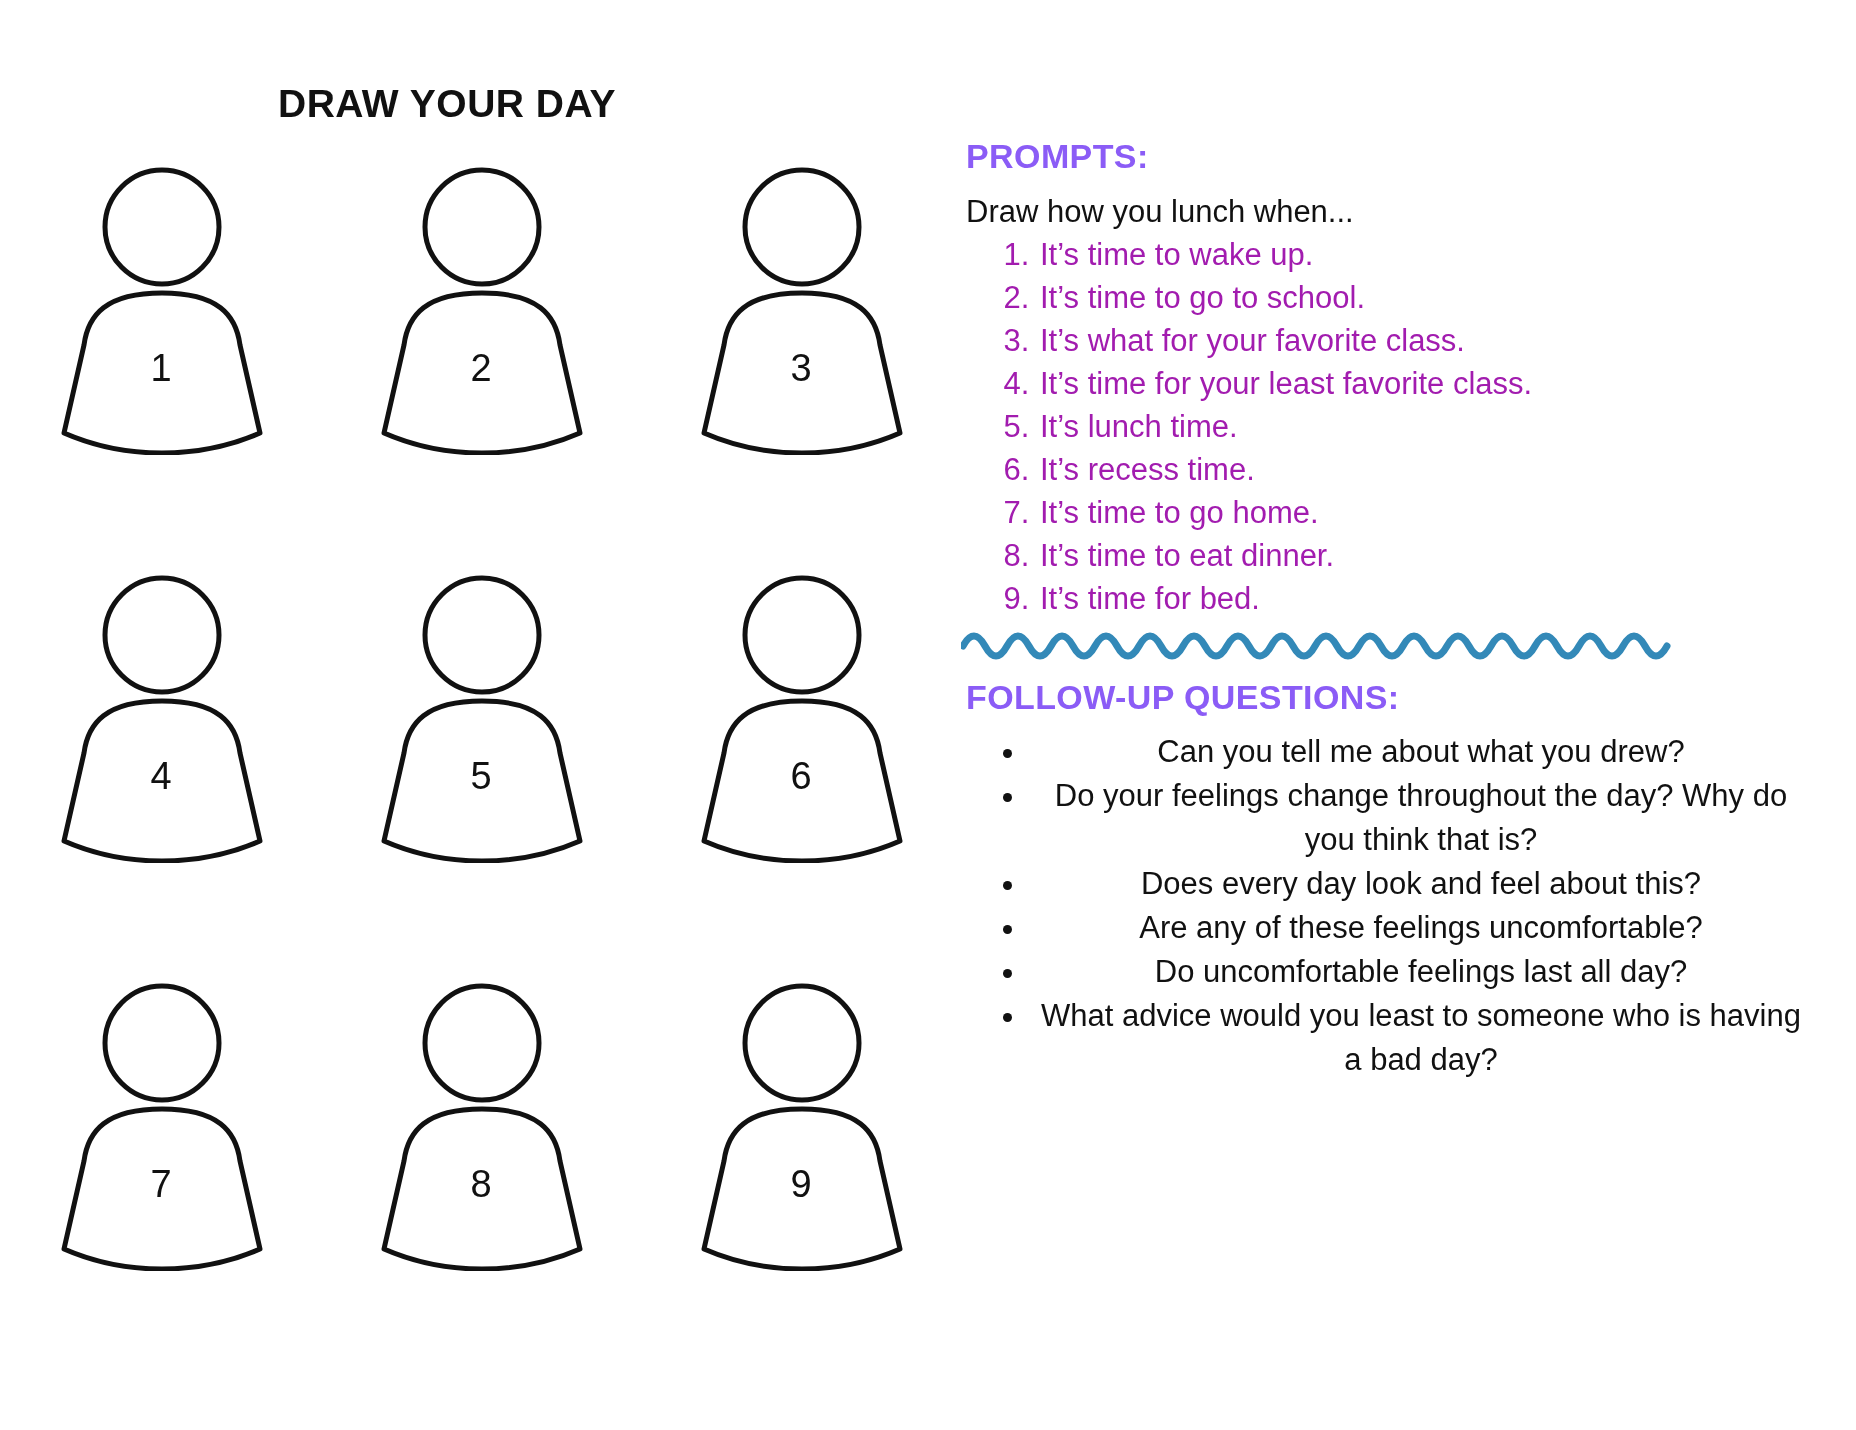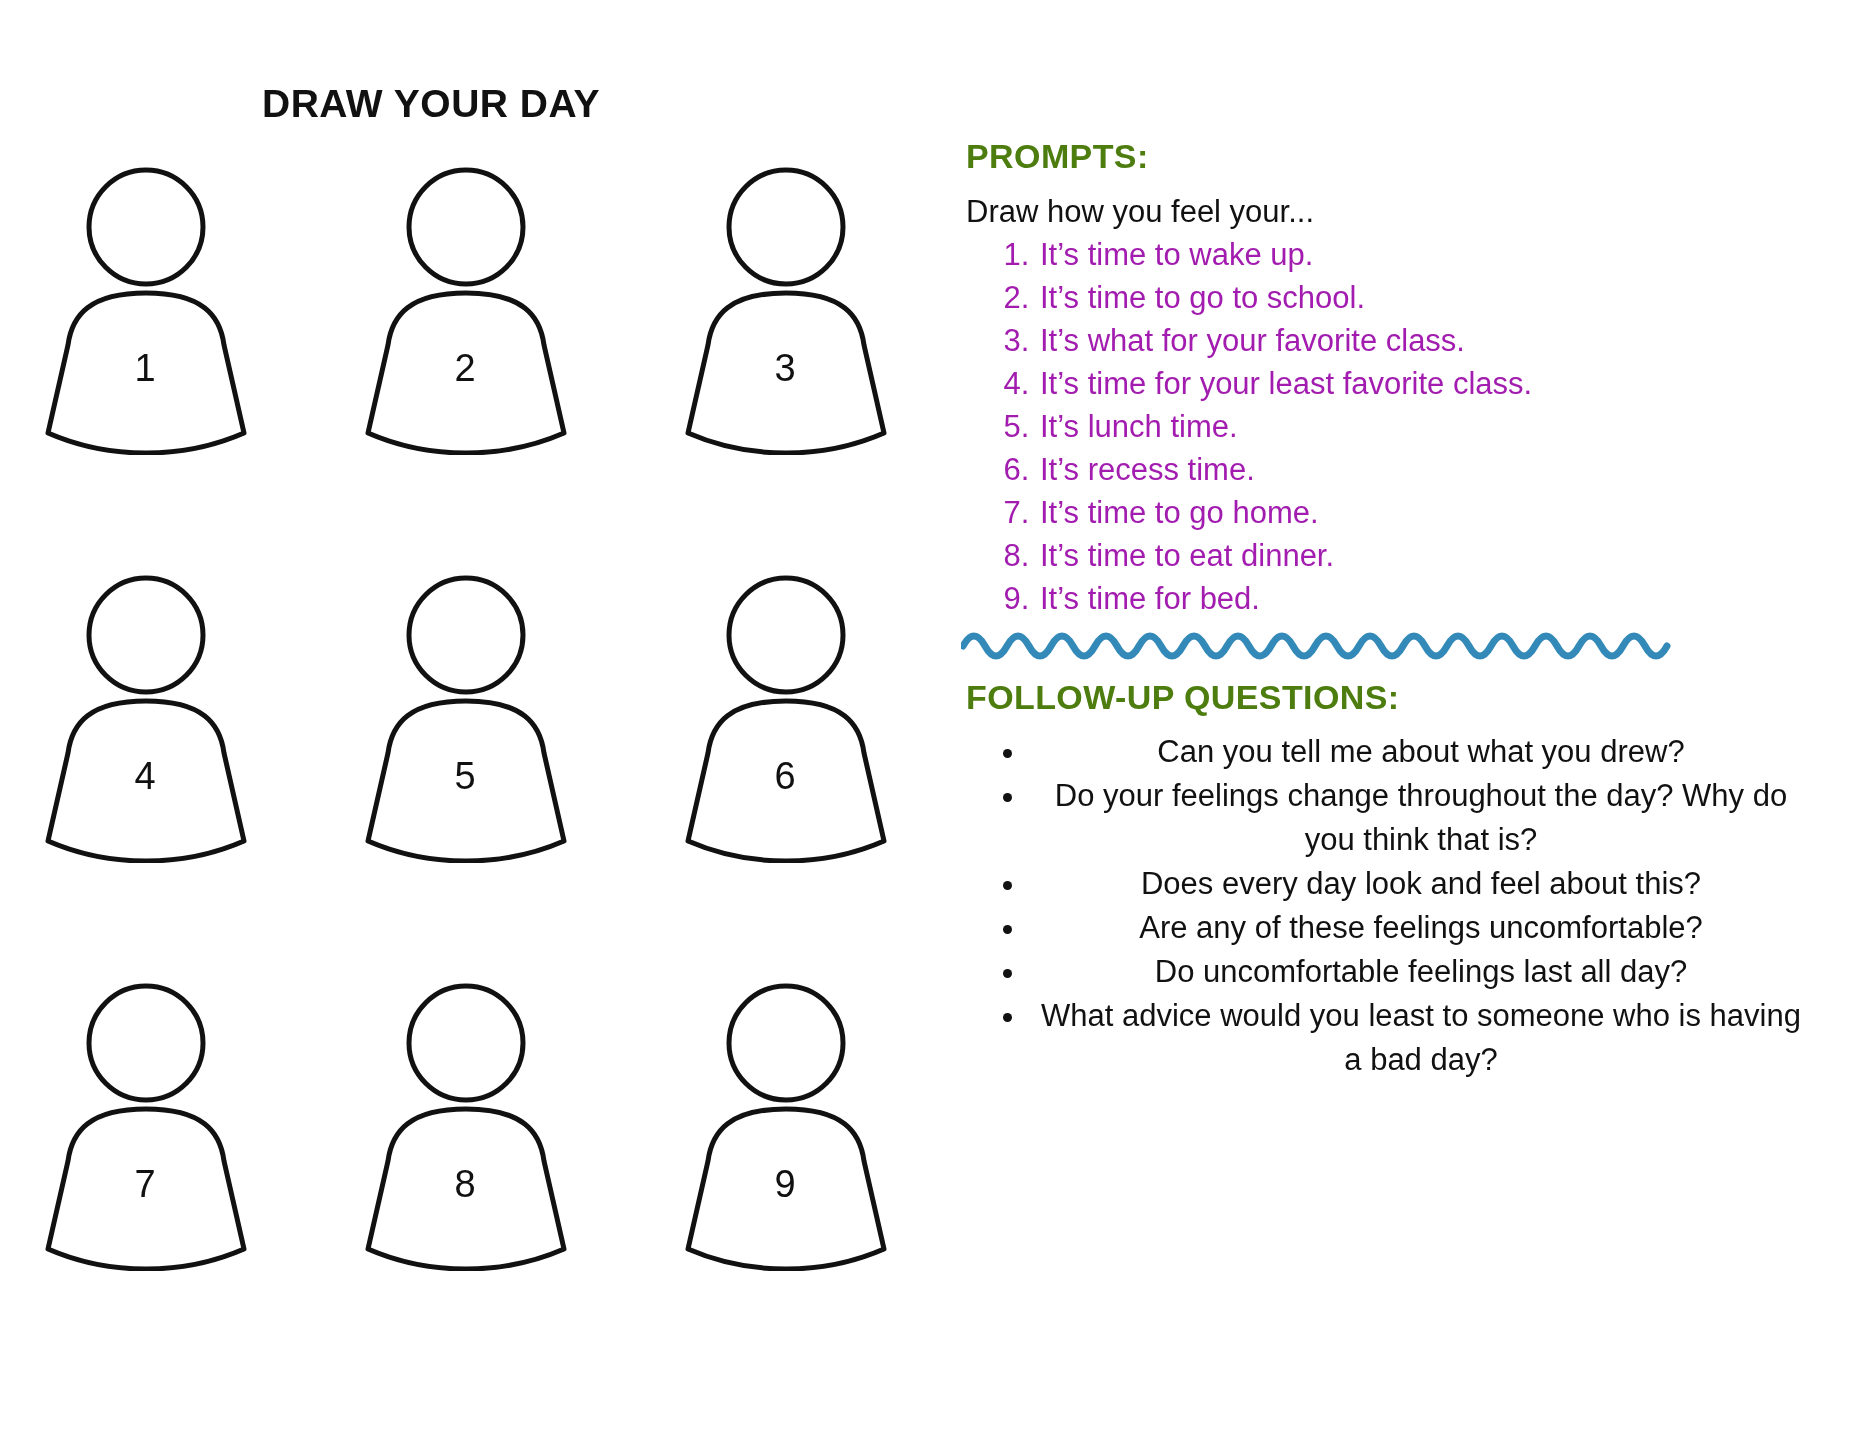--- a/index.html
+++ b/index.html
@@ -12,21 +12,21 @@
     height: 1430px;
     position: relative;
     font-family: "Liberation Sans", sans-serif;
     color: #000000;
     overflow: hidden;
   }
 
   
   #left-panel {
     position: absolute;
-    left: 0;
+    left: 16px;
     top: 0;
     width: 950px;
     height: 1180px;
   }
 
   #worksheet-title {
     position: absolute;
     left: 262px;
     top: 82px;
     font-size: 39px;
@@ -76,21 +76,21 @@
     left: 966px;
     top: 0;
     width: 890px;
     height: 1430px;
   }
 
   .section-heading {
     font-size: 34px;
     font-weight: bold;
     letter-spacing: 0.4px;
-    color: #4d7c0f;
+    color: #8b5cf6;
   }
 
   #prompts-heading {
     position: absolute;
     left: 0px;
     top: 137px;
   }
 
   #prompts-intro {
     position: absolute;
@@ -227,21 +227,21 @@
       <div class="figure-number">9</div>
     </div>
 
   </div>
 </div>
 
 <div id="right-panel">
 
   <div id="prompts-heading" class="section-heading">PROMPTS:</div>
 
-  <div id="prompts-intro">Draw how you feel your...</div>
+  <div id="prompts-intro">Draw how you lunch when...</div>
 
   <ol id="prompts-list">
     <li>It’s time to wake up.</li>
     <li>It’s time to go to school.</li>
     <li>It’s what for your favorite class.</li>
     <li>It’s time for your least favorite class.</li>
     <li>It’s lunch time.</li>
     <li>It’s recess time.</li>
     <li>It’s time to go home.</li>
     <li>It’s time to eat dinner.</li>

